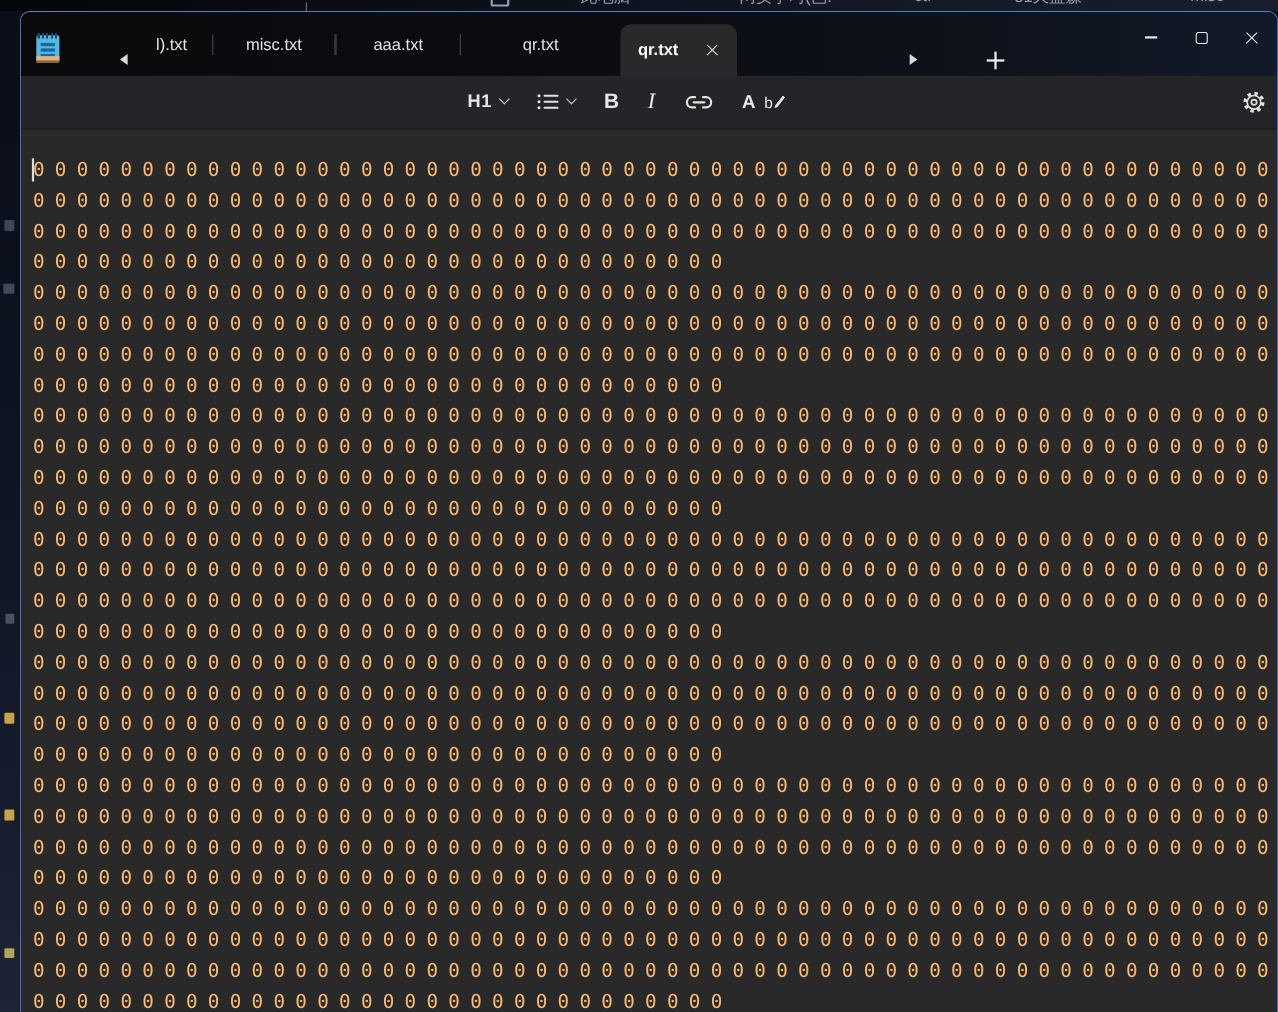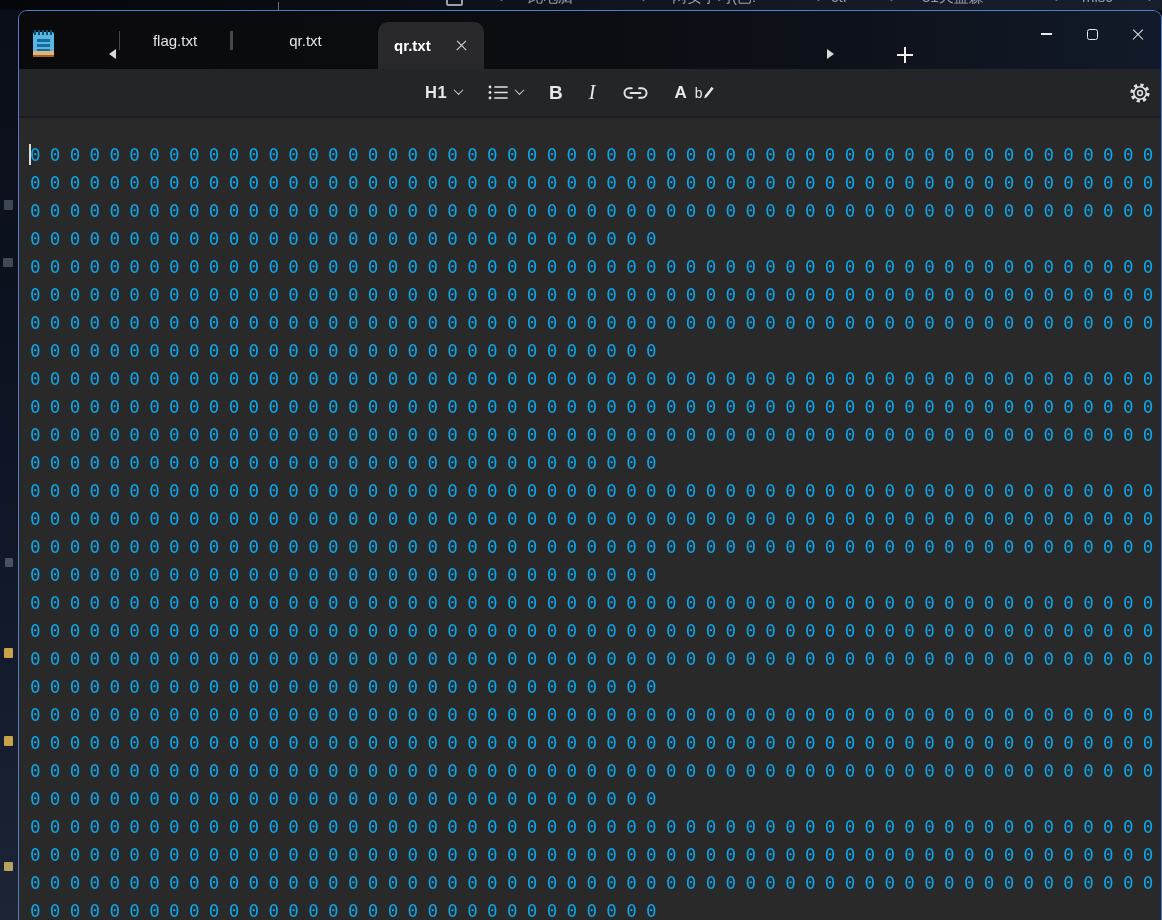--- a/index.html
+++ b/index.html
@@ -80,21 +80,21 @@
   .ab-b { font-size:14px; font-weight:normal; }
   .pen { position:absolute; right:-1px; top:3px; width:3px; height:14px; background:#e3e3e3;
     transform:rotate(38deg); clip-path:polygon(0 0,100% 0,100% 78%,50% 100%,0 78%); }
   .settings-btn { position:absolute; right:11px; top:50%; transform:translateY(-50%); width:20px; height:20px; }
 
   .bar-divider { height:2px; flex:none; background:#1b1d20; }
 
   
   .content { position:relative; flex:1; background:#292929; overflow:hidden;
     padding:23px 0 0 11px; cursor:text; }
-  .row { height:28px; line-height:28px; white-space:pre; color:#0ea5e9;
+  .row { height:28px; line-height:28px; white-space:pre; color:#fdba74;
     font-family:"DejaVu Sans Mono","Liberation Mono",monospace; font-size:17.5px; letter-spacing:-0.6px; }
   .caret { position:absolute; left:10px; top:26px; width:1.5px; height:21px; background:#dcdcdc; }
 </style>
 </head>
 <body>
 
 <div class="screen">
 
   <div class="bg-top">
     <div class="vbar"></div>
@@ -132,24 +132,26 @@
         <div class="np-foot1"></div>
         <div class="np-foot2"></div>
       </div>
 
       <div class="tab-scroll scroll-left">
         <div class="tri-left"></div>
       </div>
 
       <div class="tabs-row" id="tabs-row">
 
-          <div class="tab-sep"></div>
-          <div class="tab" style="width: 110px;">flag.txt</div>
-          <div class="tab-sep"></div>
-          <div class="tab-sep"></div>
+        <div class="tab" style="width: 74px;">l).txt</div>
+          <div class="tab-sep"></div>
+          <div class="tab" style="width: 110px;">misc.txt</div>
+          <div class="tab-sep"></div>
+          <div class="tab-sep"></div>
+          <div class="tab" style="width: 112px;">aaa.txt</div>
           <div class="tab-sep"></div>
           <div class="tab" style="width: 145px;">qr.txt</div>
           <div class="tab-active">
           <span class="lbl">qr.txt</span>
           <span class="tab-close">
             <span class="xbar a"></span>
             <span class="xbar b"></span>
           </span>
         </div>
       </div>

